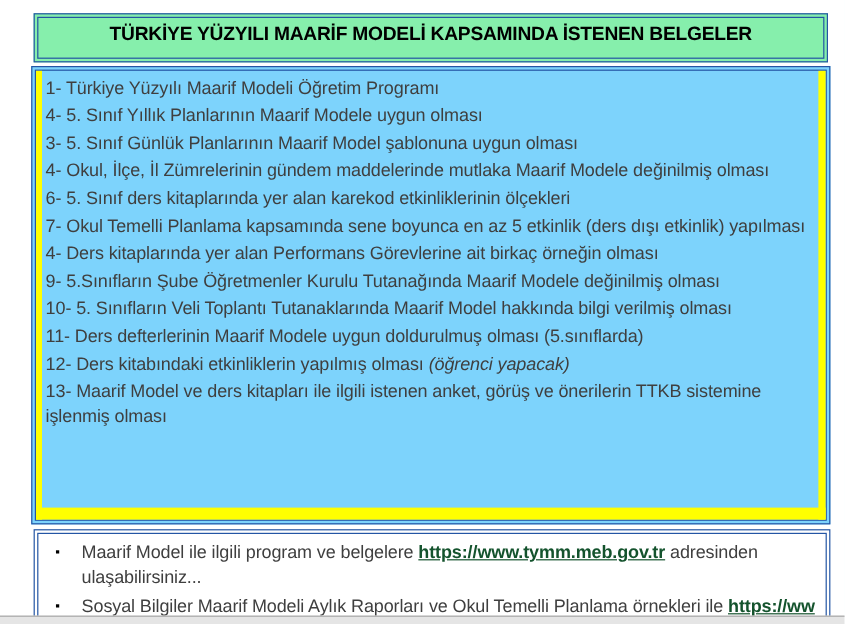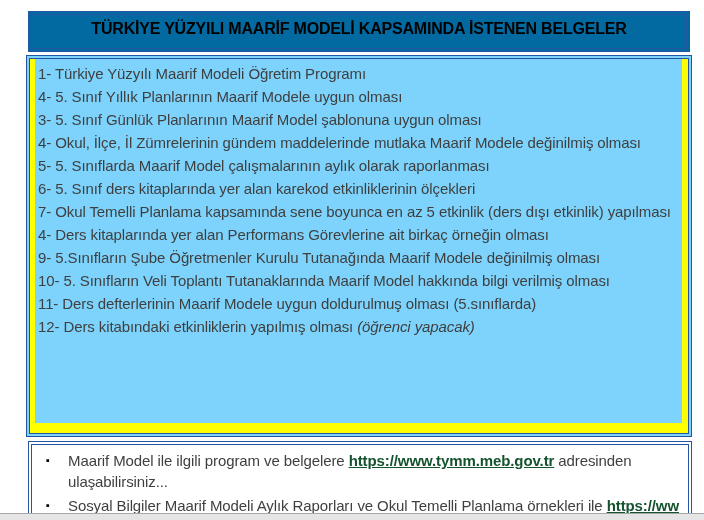--- a/index.html
+++ b/index.html
@@ -8,21 +8,21 @@
     width:704px;height:520px;
     overflow:hidden;
     background:#ffffff;
     font-family:"Liberation Sans", sans-serif;
     color:#3f3f3f;
   }
   
   .title-box{
     position:absolute;left:28px;top:11px;width:662px;height:41px;
     border:4px double #2455a4;
-    background:#0369a1;
+    background:#86efac;
     box-sizing:border-box;
     display:flex;align-items:center;justify-content:center;
     padding-bottom:6px;
   }
   .title-box h1{
     margin:0;font-size:16px;font-weight:bold;color:#000000;
     letter-spacing:-0.2px;text-align:center;
   }
   
   .req-box{
@@ -87,28 +87,28 @@
   <div class="title-box">
     <h1>TÜRKİYE YÜZYILI MAARİF MODELİ KAPSAMINDA İSTENEN BELGELER</h1>
   </div>
 
   <div class="req-box">
     <div class="req-inner">
       <p class="li"><span>1- Türkiye Yüzyılı Maarif Modeli Öğretim Programı</span><em></em></p>
       <p class="li"><span>4- 5. Sınıf Yıllık Planlarının Maarif Modele uygun olması</span><em></em></p>
       <p class="li"><span>3- 5. Sınıf Günlük Planlarının Maarif Model şablonuna uygun olması</span><em></em></p>
       <p class="li"><span>4- Okul, İlçe, İl Zümrelerinin gündem maddelerinde mutlaka Maarif Modele değinilmiş olması</span><em></em></p>
-      <p class="li"><span>5- 5. Sınıflarda Maarif Model çalışmalarının aylık olarak raporlanması</span><em></em></p>
       <p class="li"><span>6- 5. Sınıf ders kitaplarında yer alan karekod etkinliklerinin ölçekleri</span><em></em></p>
       <p class="li"><span>7- Okul Temelli Planlama kapsamında sene boyunca en az 5 etkinlik (ders dışı etkinlik) yapılması</span><em></em></p>
       <p class="li"><span>4- Ders kitaplarında yer alan Performans Görevlerine ait birkaç örneğin olması</span><em></em></p>
       <p class="li"><span>9- 5.Sınıfların Şube Öğretmenler Kurulu Tutanağında Maarif Modele değinilmiş olması</span><em></em></p>
       <p class="li"><span>10- 5. Sınıfların Veli Toplantı Tutanaklarında Maarif Model hakkında bilgi verilmiş olması</span><em></em></p>
       <p class="li"><span>11- Ders defterlerinin Maarif Modele uygun doldurulmuş olması (5.sınıflarda)</span><em></em></p>
       <p class="li"><span>12- Ders kitabındaki etkinliklerin yapılmış olması </span><em>(öğrenci yapacak)</em></p>
+      <p class="li"><span>13- Maarif Model ve ders kitapları ile ilgili istenen anket, görüş ve önerilerin TTKB sistemine işlenmiş olması</span><em></em></p>
     </div>
   </div>
 
   <div class="notes-box">
     <div class="notes-inner">
       <div class="note">
         <span class="bullet">▪</span>
         <span class="note-text"><span>Maarif Model ile ilgili program ve belgelere </span><a class="link">https://www.tymm.meb.gov.tr</a><span> adresinden ulaşabilirsiniz...</span></span>
       </div>
       <div class="note">

